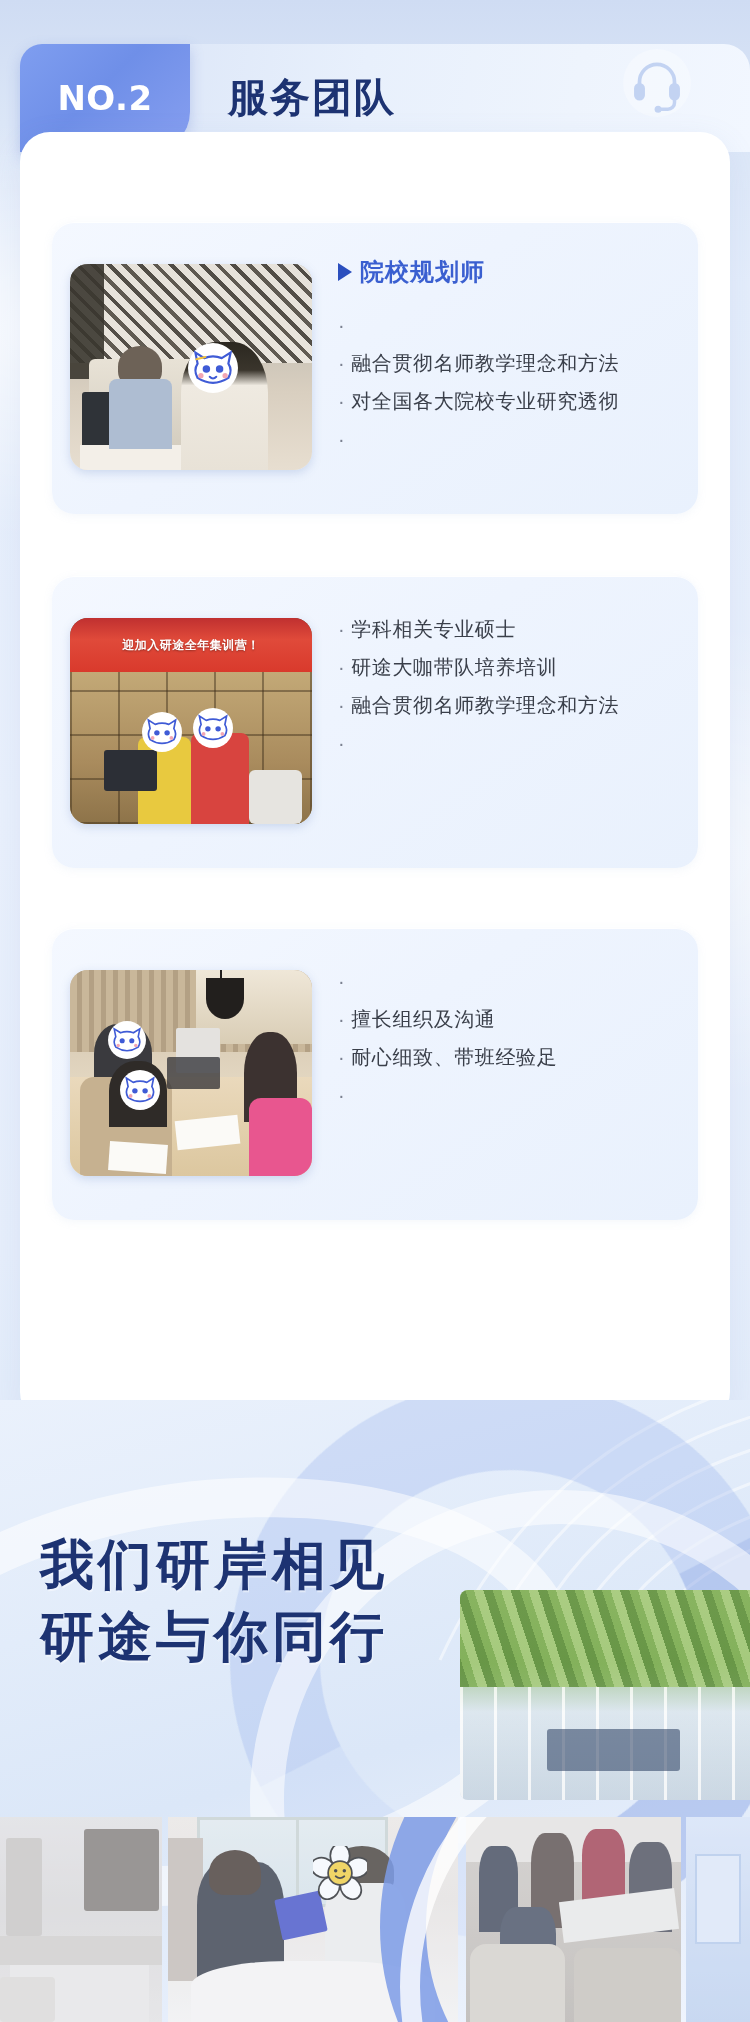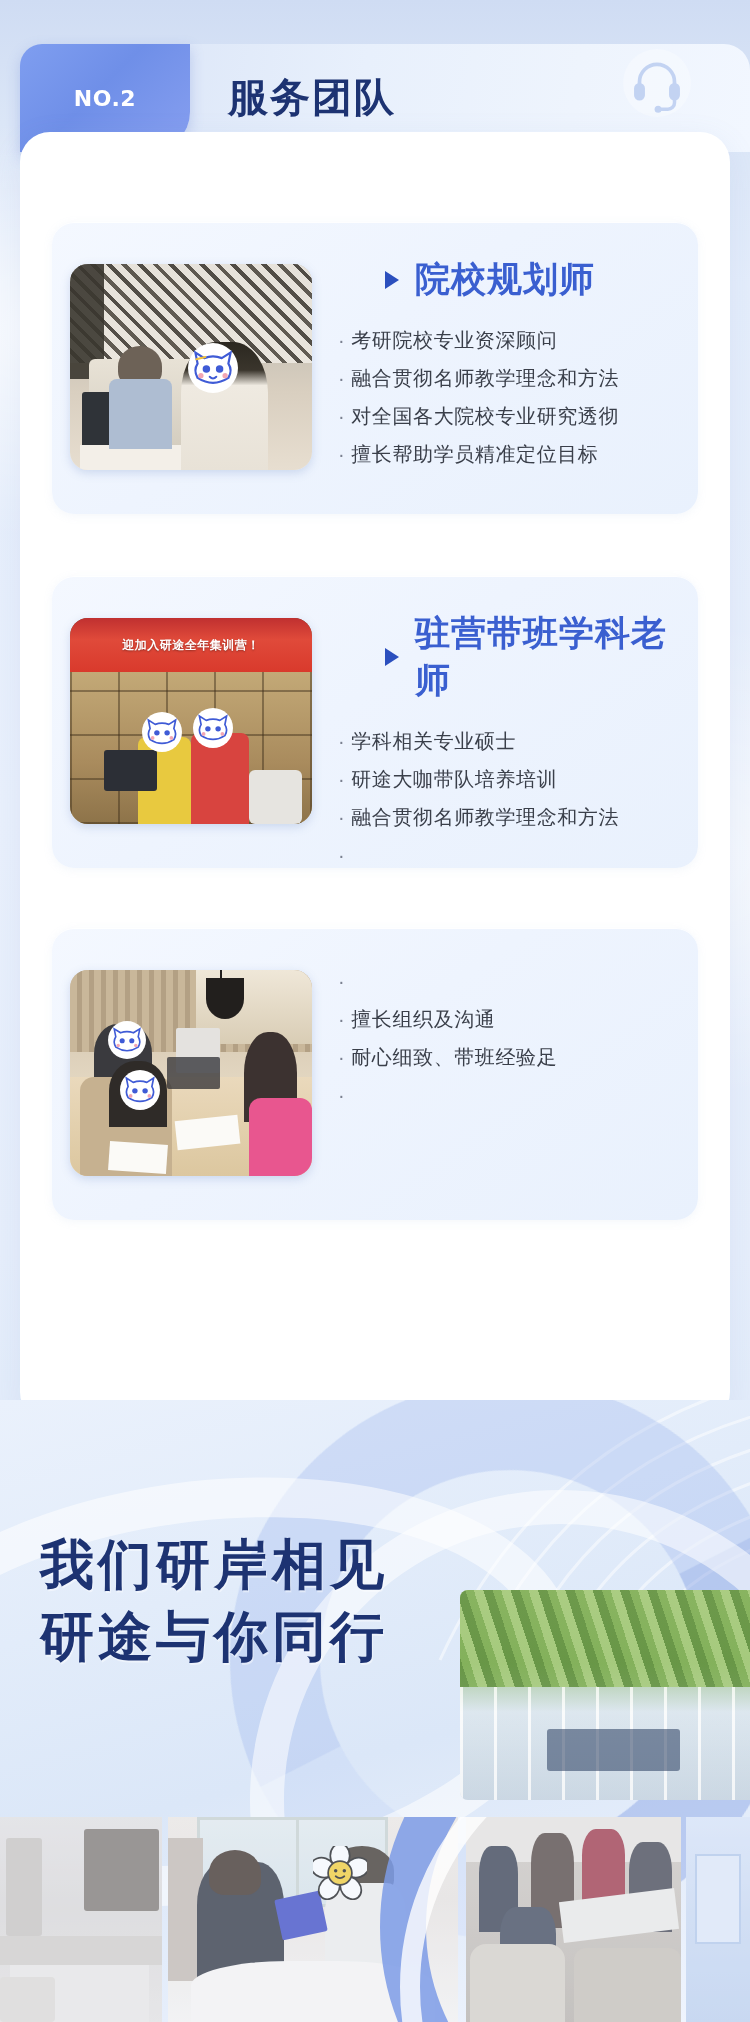--- a/index.html
+++ b/index.html
@@ -24,21 +24,21 @@
     border-radius:26px 26px 0 0;
   }
   .header-badge{
     position:absolute;left:20px;top:44px;width:170px;height:108px;
     background:linear-gradient(135deg,#7f9ef0 0%,#6f8fe8 45%,#879ff0 100%);
     border-radius:22px 0 40px 0;
     display:flex;align-items:center;justify-content:center;
     box-shadow:0 5px 14px rgba(90,120,210,.28);
   }
   .header-badge-text{
-    color:#ffffff;font-size:22px;font-weight:bold;letter-spacing:.5px;
+    color:#ffffff;font-size:34px;font-weight:bold;letter-spacing:.5px;
     font-family:"DejaVu Sans",sans-serif;
   }
   .header-title{
     position:absolute;left:228px;top:62px;
     font-size:40px;font-weight:bold;color:#1d3372;letter-spacing:2px;line-height:70px;
   }
   .headset-icon{position:absolute;right:58px;top:48px;width:70px;height:70px;opacity:.55;}
 
   
   .panel{
@@ -56,22 +56,22 @@
   .card-1{top:222px;} .card-2{top:576px;} .card-3{top:928px;}
 
   .card-photo{
     position:absolute;left:18px;top:42px;width:242px;height:206px;border-radius:18px;
     overflow:hidden;box-shadow:0 3px 10px rgba(100,130,190,.25);
   }
   .card-photo .ph{position:absolute;inset:0;}
 
   .card-body{position:absolute;left:286px;top:34px;right:20px;}
   .card-title{
-    display:flex;align-items:center;gap:16px;
-    font-size:35px;font-weight:bold;color:#3a5fd0;letter-spacing:1px;margin-bottom:18px;margin-left:47px;
+    display:flex;align-items:center;gap:8px;
+    font-size:24px;font-weight:bold;color:#3a5fd0;letter-spacing:1px;margin-bottom:18px;
   }
   .tri{width:0;height:0;border-left:14px solid #2b4fbe;border-top:9px solid transparent;border-bottom:9px solid transparent;}
   .bullets{list-style:none;}
   .bullets li{
     font-size:20px;color:#3a3f4a;line-height:38px;letter-spacing:.6px;
     display:flex;align-items:flex-start;gap:6px;
   }
   .dot{color:#7b8190;font-size:20px;line-height:38px;}
 
   
@@ -167,33 +167,31 @@
   </div>
 
   <div class="card-body">
     <div class="card-title">
       <span class="tri"></span>
       <span>院校规划师</span>
     </div>
     <ul class="bullets">
       <li>
           <span class="dot">·</span>
-          <span>考研院校专业资深顾问</span>
         </li>
       <li>
           <span class="dot">·</span>
           <span>融合贯彻名师教学理念和方法</span>
         </li>
       <li>
           <span class="dot">·</span>
           <span>对全国各大院校专业研究透彻</span>
         </li>
       <li>
           <span class="dot">·</span>
-          <span>擅长帮助学员精准定位目标</span>
         </li>
     </ul>
   </div>
 </div>
 
 <div class="card card-2">
   <div class="card-photo">
     <div class="ph" style="background:linear-gradient(180deg,#6b5a44 0%,#8d7550 30%,#b59a68 58%,#d7c39a 100%);"></div>
     <div style="position:absolute;left:0;top:0;width:100%;height:26%;
          background:linear-gradient(180deg,#c03030 0%,#e04a3a 40%,#d93a2c 100%);"></div>
@@ -224,24 +222,20 @@
         <path d="M6 16 L4 6 L12 11 Q20 8 28 11 L36 6 L34 16 Q38 22 34 29 Q20 38 6 29 Q2 22 6 16Z" fill="#fff" stroke="#3f5bd6" stroke-width="2"></path>
         <circle cx="14" cy="21" r="3.2" fill="#3f5bd6"></circle>
           <circle cx="26" cy="21" r="3.2" fill="#3f5bd6"></circle>
         <circle cx="9" cy="27" r="2.2" fill="#f2a6b4"></circle>
           <circle cx="31" cy="27" r="2.2" fill="#f2a6b4"></circle>
       </svg>
     </div>
   </div>
 
   <div class="card-body">
-    <div class="card-title">
-      <span class="tri"></span>
-      <span>驻营带班学科老师</span>
-    </div>
     <ul class="bullets">
       <li>
           <span class="dot">·</span>
           <span>学科相关专业硕士</span>
         </li>
       <li>
           <span class="dot">·</span>
           <span>研途大咖带队培养培训</span>
         </li>
       <li>

